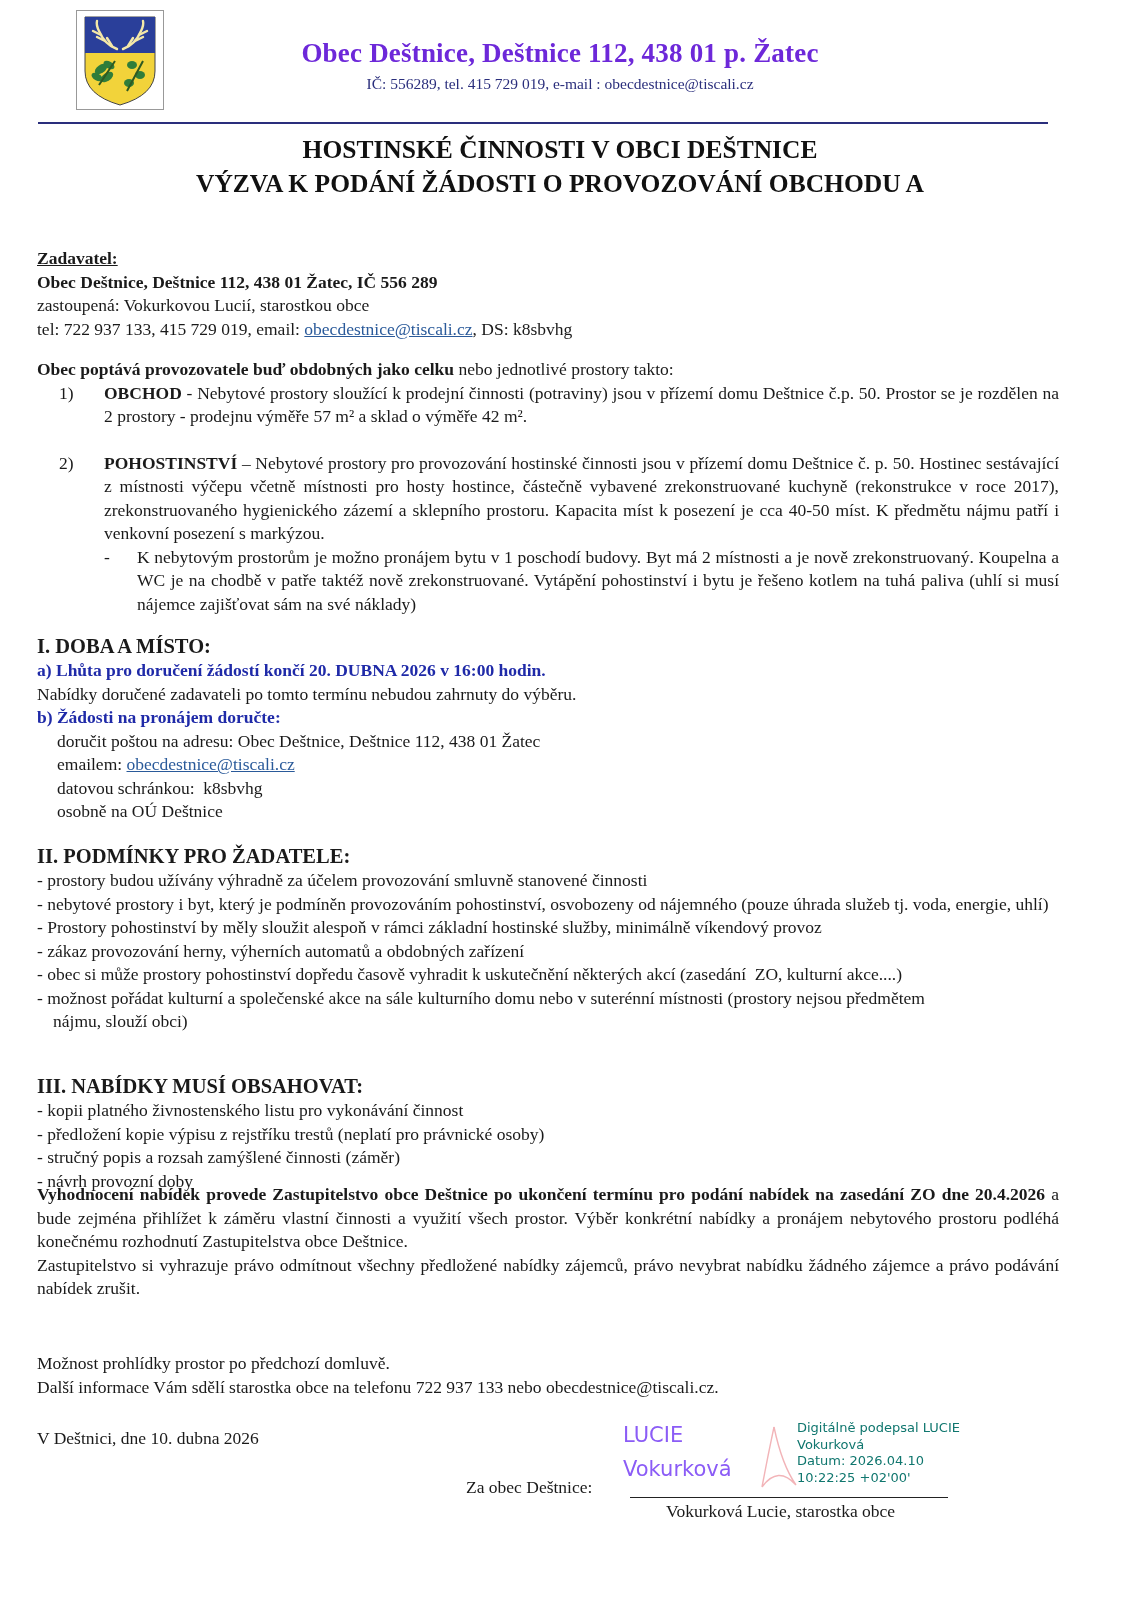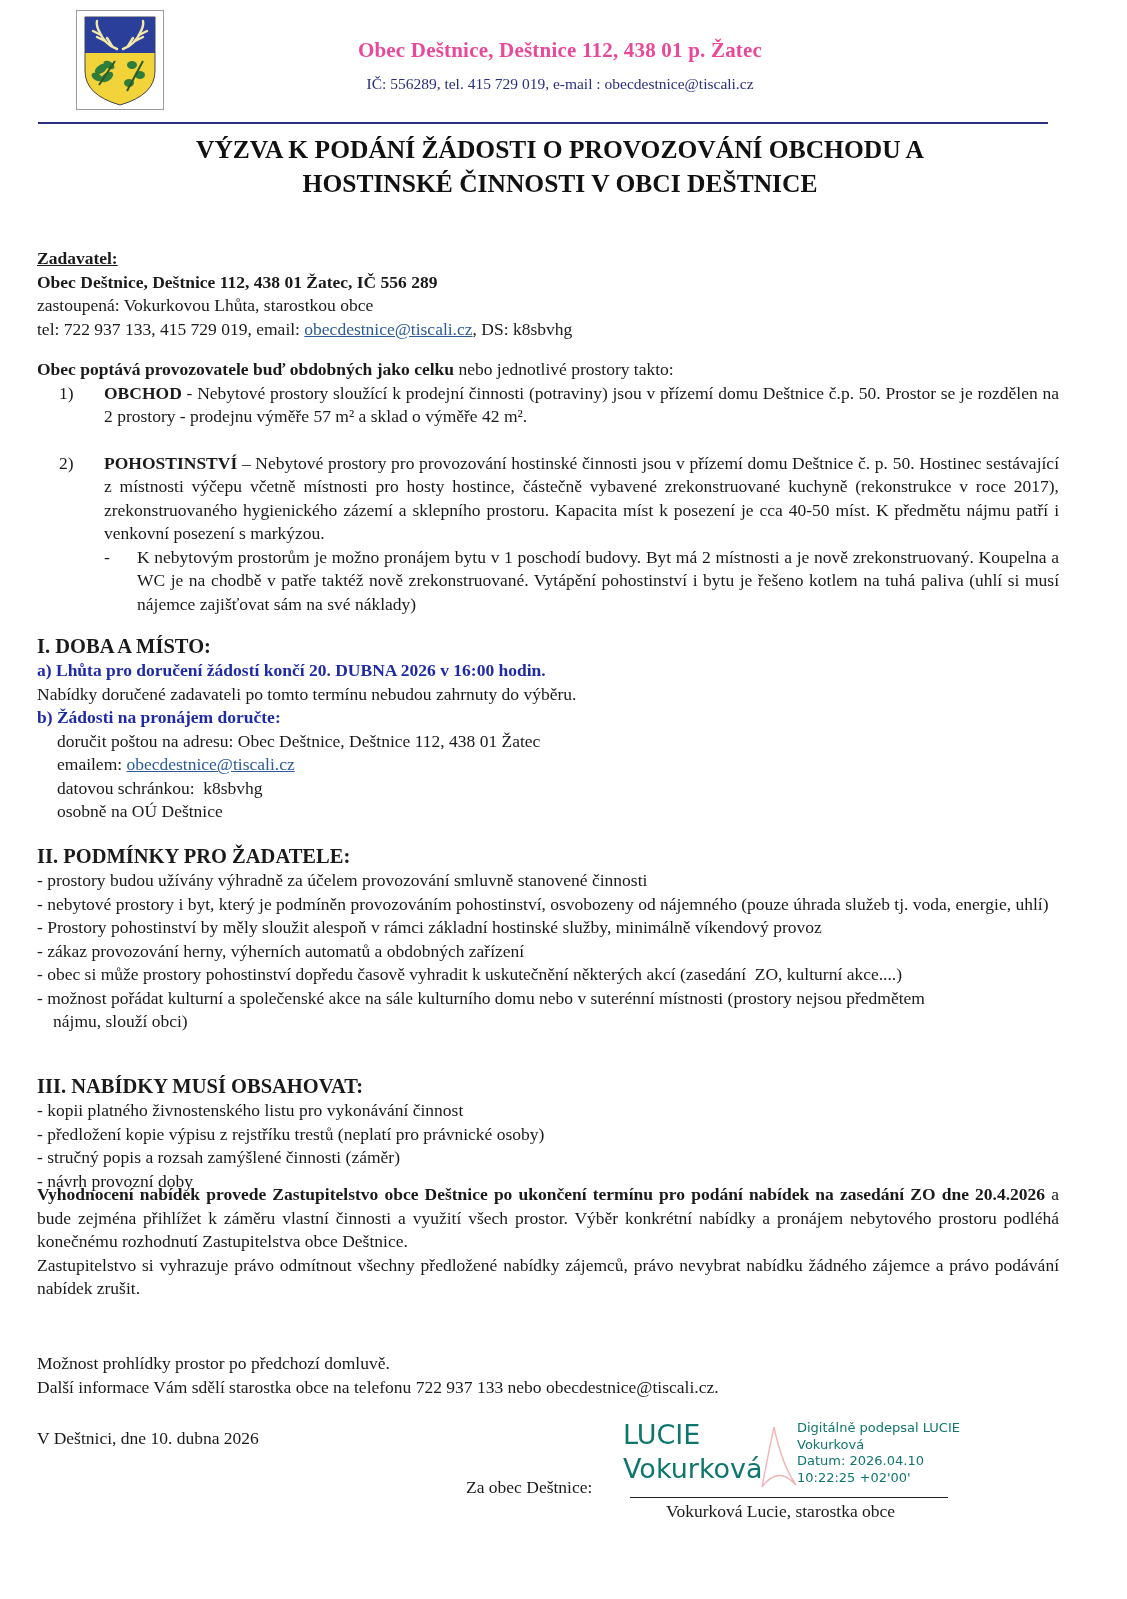--- a/index.html
+++ b/index.html
@@ -1,36 +1,36 @@
 <!DOCTYPE html>
 <html><head>
 <meta charset="utf-8">
 <style>
   html,body{margin:0;padding:0;background:#fff;}
   body{width:1127px;height:1599px;position:relative;overflow:hidden;font-family:"Liberation Serif","DejaVu Serif",serif;color:#1a1a1a;}
   .abs{position:absolute;}
   .crest{left:76px;top:10px;width:86px;height:98px;border:1px solid #999;background:#fff;}
-  .hdr-title{left:180px;top:38px;width:760px;text-align:center;font-size:21px;font-weight:bold;color:#ec4899;letter-spacing:0.2px;}
+  .hdr-title{left:180px;top:38px;width:760px;text-align:center;font-size:27px;font-weight:bold;color:#6d28d9;letter-spacing:0.2px;}
   .hdr-sub{left:180px;top:75px;width:760px;text-align:center;font-size:15.5px;color:#2a2e7c;}
   .hdr-rule{left:38px;top:122px;width:1010px;height:2px;background:#2a2e7c;}
   .doc-title{left:40px;top:133px;width:1040px;text-align:center;font-size:25.5px;font-weight:bold;line-height:34px;color:#111;}
   .body{left:37px;width:1022px;font-size:17.5px;line-height:23.5px;}
   .bold{font-weight:bold;}
   .u{text-decoration:underline;}
   .link{color:#2a5a9a;text-decoration:underline;}
   .blue{color:#1f2aa8;font-weight:bold;}
   .just{text-align:justify;text-align-last:left;}
   .item{position:relative;padding-left:67px;}
   .item .num{position:absolute;left:22px;top:0;}
   .subdash{position:relative;padding-left:100px;}
   .subdash .dash{position:absolute;left:67px;}
   .sec-h{font-size:20.5px;font-weight:bold;line-height:26px;}
   .indent{padding-left:20px;}
   .hang{padding-left:16px;text-indent:-16px;}
-  .sig-name{font-family:"DejaVu Sans","Liberation Sans",sans-serif;font-size:27px;line-height:34px;color:#0f766e;}
+  .sig-name{font-family:"DejaVu Sans","Liberation Sans",sans-serif;font-size:21px;line-height:34px;color:#8b5cf6;}
   .sig-meta{font-family:"DejaVu Sans","Liberation Sans",sans-serif;font-size:13px;line-height:16.5px;color:#0f766e;}
 </style>
 </head>
 <body>
 
 <div class="abs crest">
   <svg width="86" height="98" viewBox="0 0 86 98">
     <path d="M8 6 H78 V60 Q78 84 43 94 Q8 84 8 60 Z" fill="#f2d33a" stroke="#444" stroke-width="1"></path>
     <path d="M8 6 H78 V42 H8 Z" fill="#2a3f9a"></path>
     <g stroke="#f4e8a8" stroke-width="2.4" fill="none" stroke-linecap="round">
@@ -53,28 +53,28 @@
       <ellipse cx="52" cy="72" rx="5" ry="4"></ellipse>
     </g>
     <path d="M22 74 L38 50 M50 80 L66 50" stroke="#2f5a22" stroke-width="2"></path>
   </svg>
 </div>
 <div class="abs hdr-title">Obec Deštnice, Deštnice 112, 438 01 p. Žatec</div>
 <div class="abs hdr-sub">IČ: 556289, tel. 415 729 019, e-mail : obecdestnice@tiscali.cz</div>
 <div class="abs hdr-rule"></div>
 
 <div class="abs doc-title">
+  <div>HOSTINSKÉ ČINNOSTI V OBCI DEŠTNICE</div>
   <div>VÝZVA K PODÁNÍ ŽÁDOSTI O PROVOZOVÁNÍ OBCHODU A</div>
-  <div>HOSTINSKÉ ČINNOSTI V OBCI DEŠTNICE</div>
 </div>
 
 <div class="abs body" style="top:247px;">
   <div class="bold u">Zadavatel:</div>
   <div class="bold">Obec Deštnice, Deštnice 112, 438 01 Žatec, IČ 556 289</div>
-  <div>zastoupená: Vokurkovou Lhůta, starostkou obce</div>
+  <div>zastoupená: Vokurkovou Lucií, starostkou obce</div>
   <div><span>tel: 722 937 133, 415 729 019, email: </span><a class="link">obecdestnice@tiscali.cz</a><span>, DS: k8sbvhg</span></div>
 </div>
 
 <div class="abs body" style="top:358px;">
   <div><span class="bold">Obec poptává provozovatele buď obdobných jako celku</span><span> nebo jednotlivé prostory takto:</span></div>
   <div class="item just">
     <span class="num">1)</span>
     <span class="bold">OBCHOD</span><span> - Nebytové prostory sloužící k prodejní činnosti (potraviny) jsou v přízemí domu Deštnice č.p. 50. Prostor se je rozdělen na 2 prostory - prodejnu výměře 57 m² a sklad o výměře 42 m².</span>
   </div>
   <div class="item just" style="margin-top:23px;">

